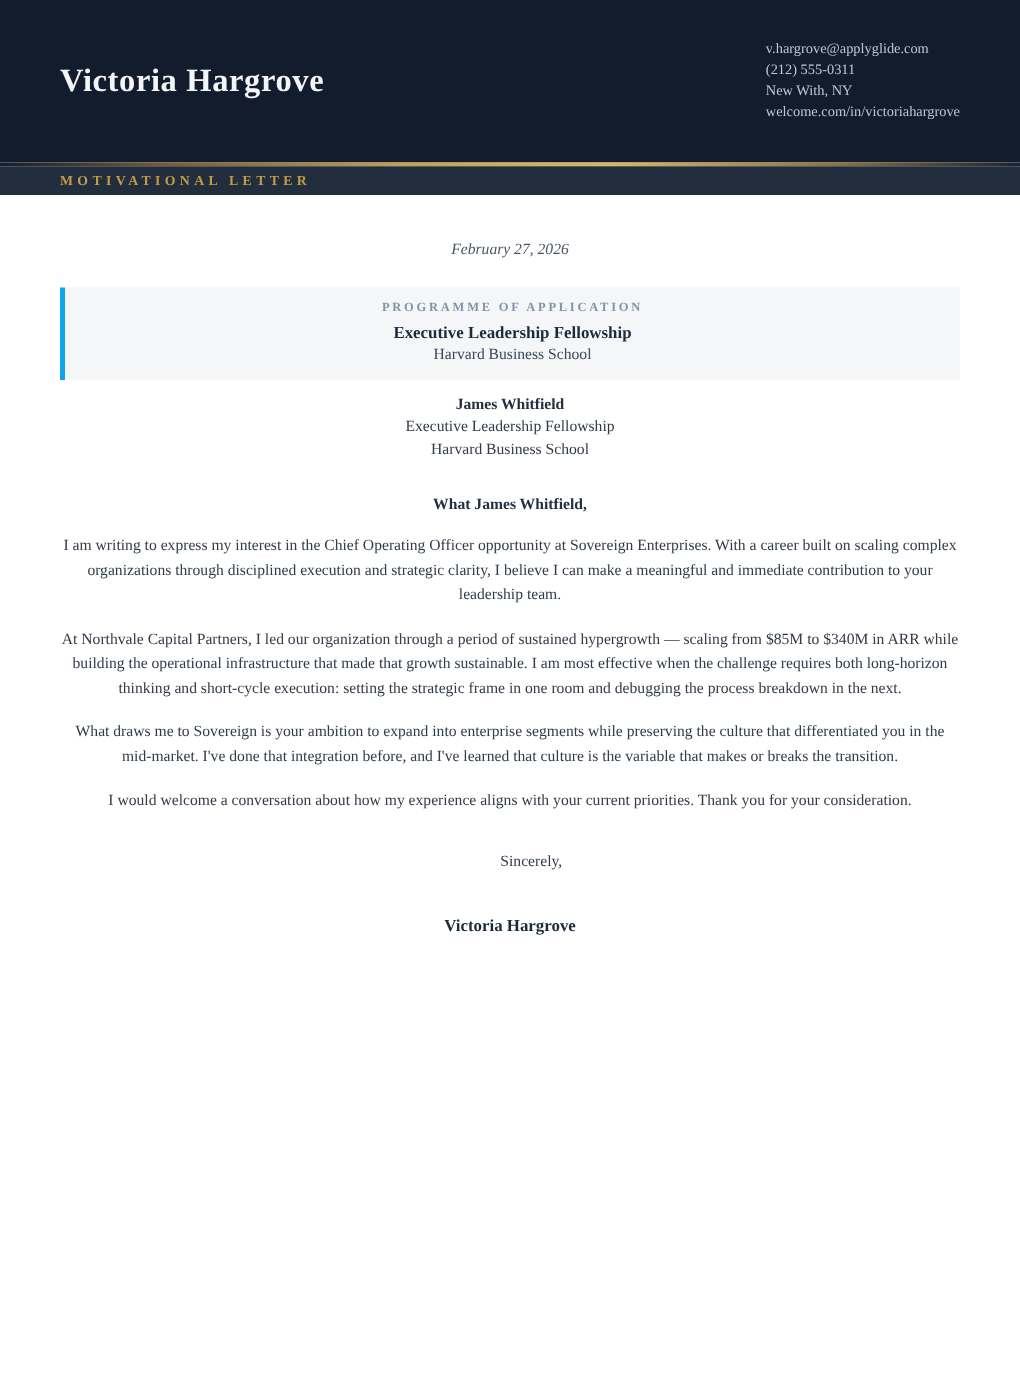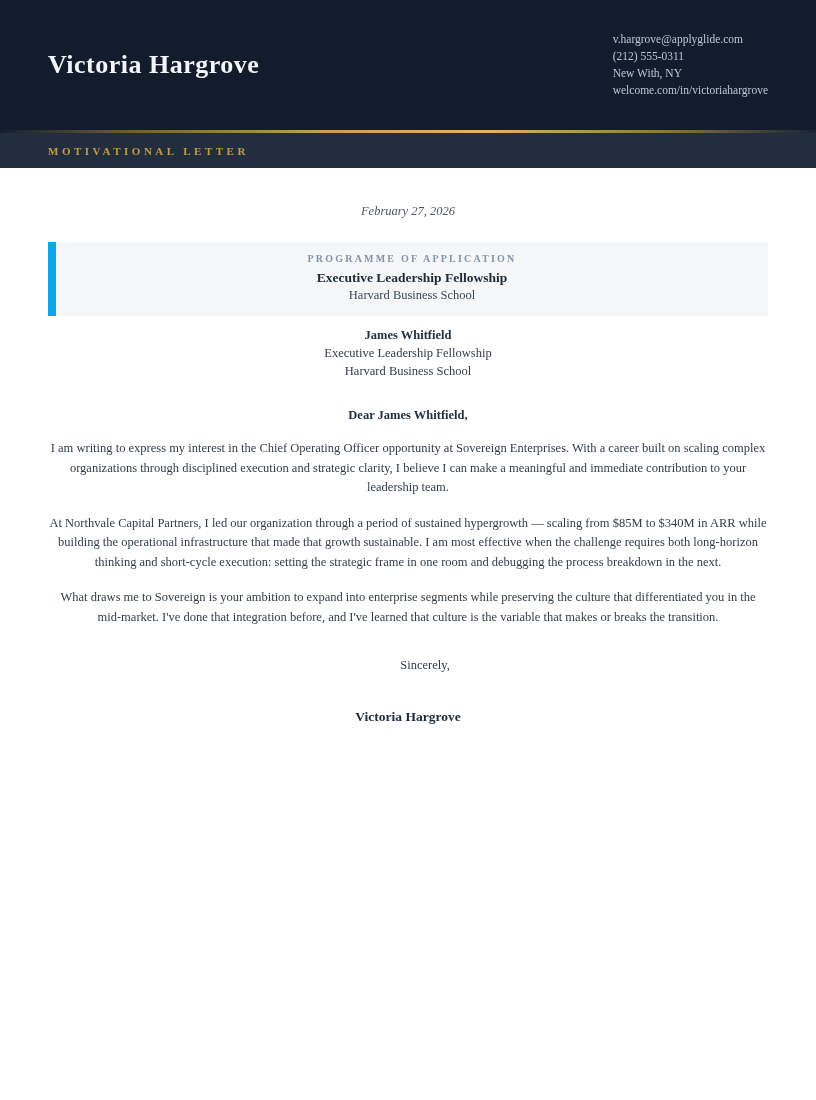--- a/index.html
+++ b/index.html
@@ -42,21 +42,21 @@
       #141d2e 0%,
       #6d5a34 15%,
       #c5a254 40%,
       #dcb763 60%,
       #8a7340 82%,
       #1a2333 100%);
   }
 
   .section-bar {
     background: #222d3e;
-    height: 35px;
+    height: 23px;
     display: flex;
     align-items: center;
     padding: 0 48px;
   }
   .section-label {
     color: #c29d43;
     font-size: 11px;
     font-weight: bold;
     letter-spacing: 3.5px;
   }
@@ -69,21 +69,21 @@
   }
   .date {
     font-style: italic;
     font-size: 12.5px;
     color: #4b5563;
   }
 
   .programme-box {
     margin-top: 23px;
     background: #f5f6f8;
-    border-left: 8px solid #0ea5e9;
+    border-left: 4px solid #0ea5e9;
     padding: 11px 16px 13px 16px;
   }
   .programme-label {
     font-size: 10px;
     font-weight: bold;
     letter-spacing: 2.2px;
     color: #8494a8;
   }
   .programme-title {
     margin-top: 6px;
@@ -158,25 +158,26 @@
     <div class="programme-title">Executive Leadership Fellowship</div>
     <div class="programme-institution">Harvard Business School</div>
   </div>
 
   <div class="recipient">
     <div class="recipient-name">James Whitfield</div>
     <div>Executive Leadership Fellowship</div>
     <div>Harvard Business School</div>
   </div>
 
-  <div class="salutation">Dear James Whitfield,</div>
+  <div class="salutation">What James Whitfield,</div>
 
   <div class="paragraphs">
     <p>I am writing to express my interest in the Chief Operating Officer opportunity at Sovereign Enterprises. With a career built on scaling complex organizations through disciplined execution and strategic clarity, I believe I can make a meaningful and immediate contribution to your leadership team.</p>
     <p>At Northvale Capital Partners, I led our organization through a period of sustained hypergrowth — scaling from $85M to $340M in ARR while building the operational infrastructure that made that growth sustainable. I am most effective when the challenge requires both long-horizon thinking and short-cycle execution: setting the strategic frame in one room and debugging the process breakdown in the next.</p>
     <p>What draws me to Sovereign is your ambition to expand into enterprise segments while preserving the culture that differentiated you in the mid-market. I've done that integration before, and I've learned that culture is the variable that makes or breaks the transition.</p>
+    <p>I would welcome a conversation about how my experience aligns with your current priorities. Thank you for your consideration.</p>
   </div>
 
   <div class="closing">Sincerely,</div>
 
   <div class="signature">Victoria Hargrove</div>
 
 </div>
 
 </body></html>

